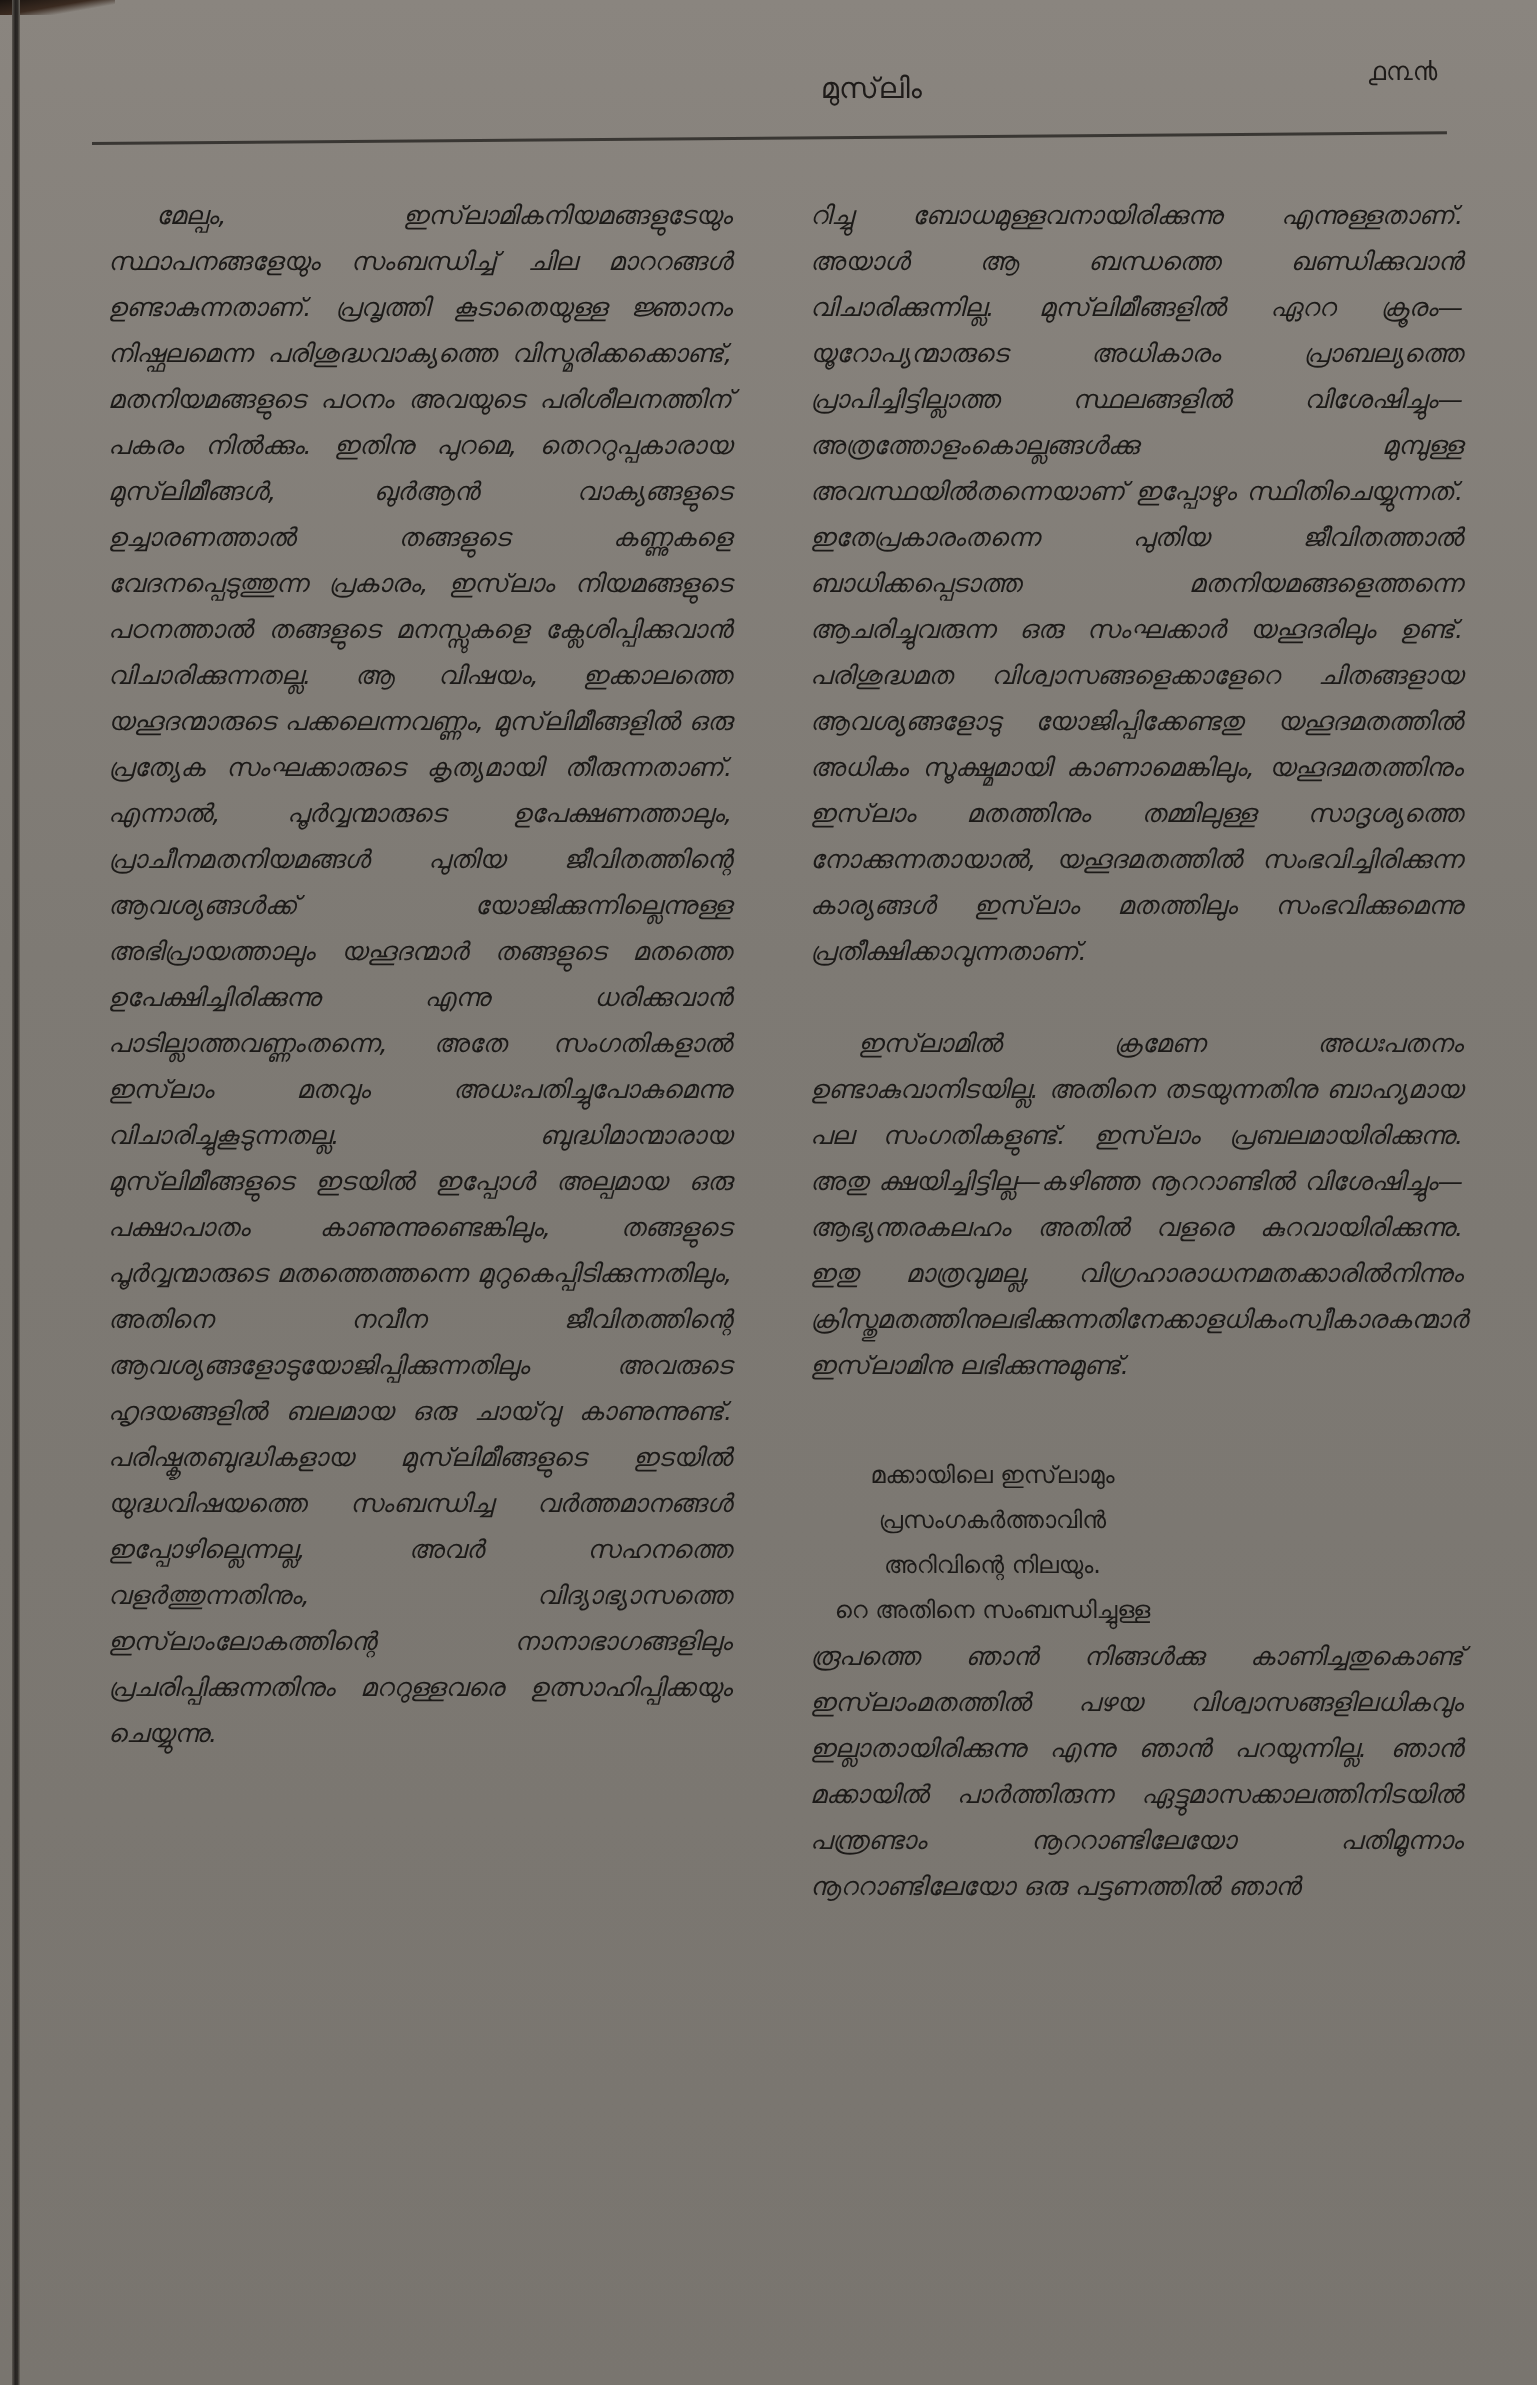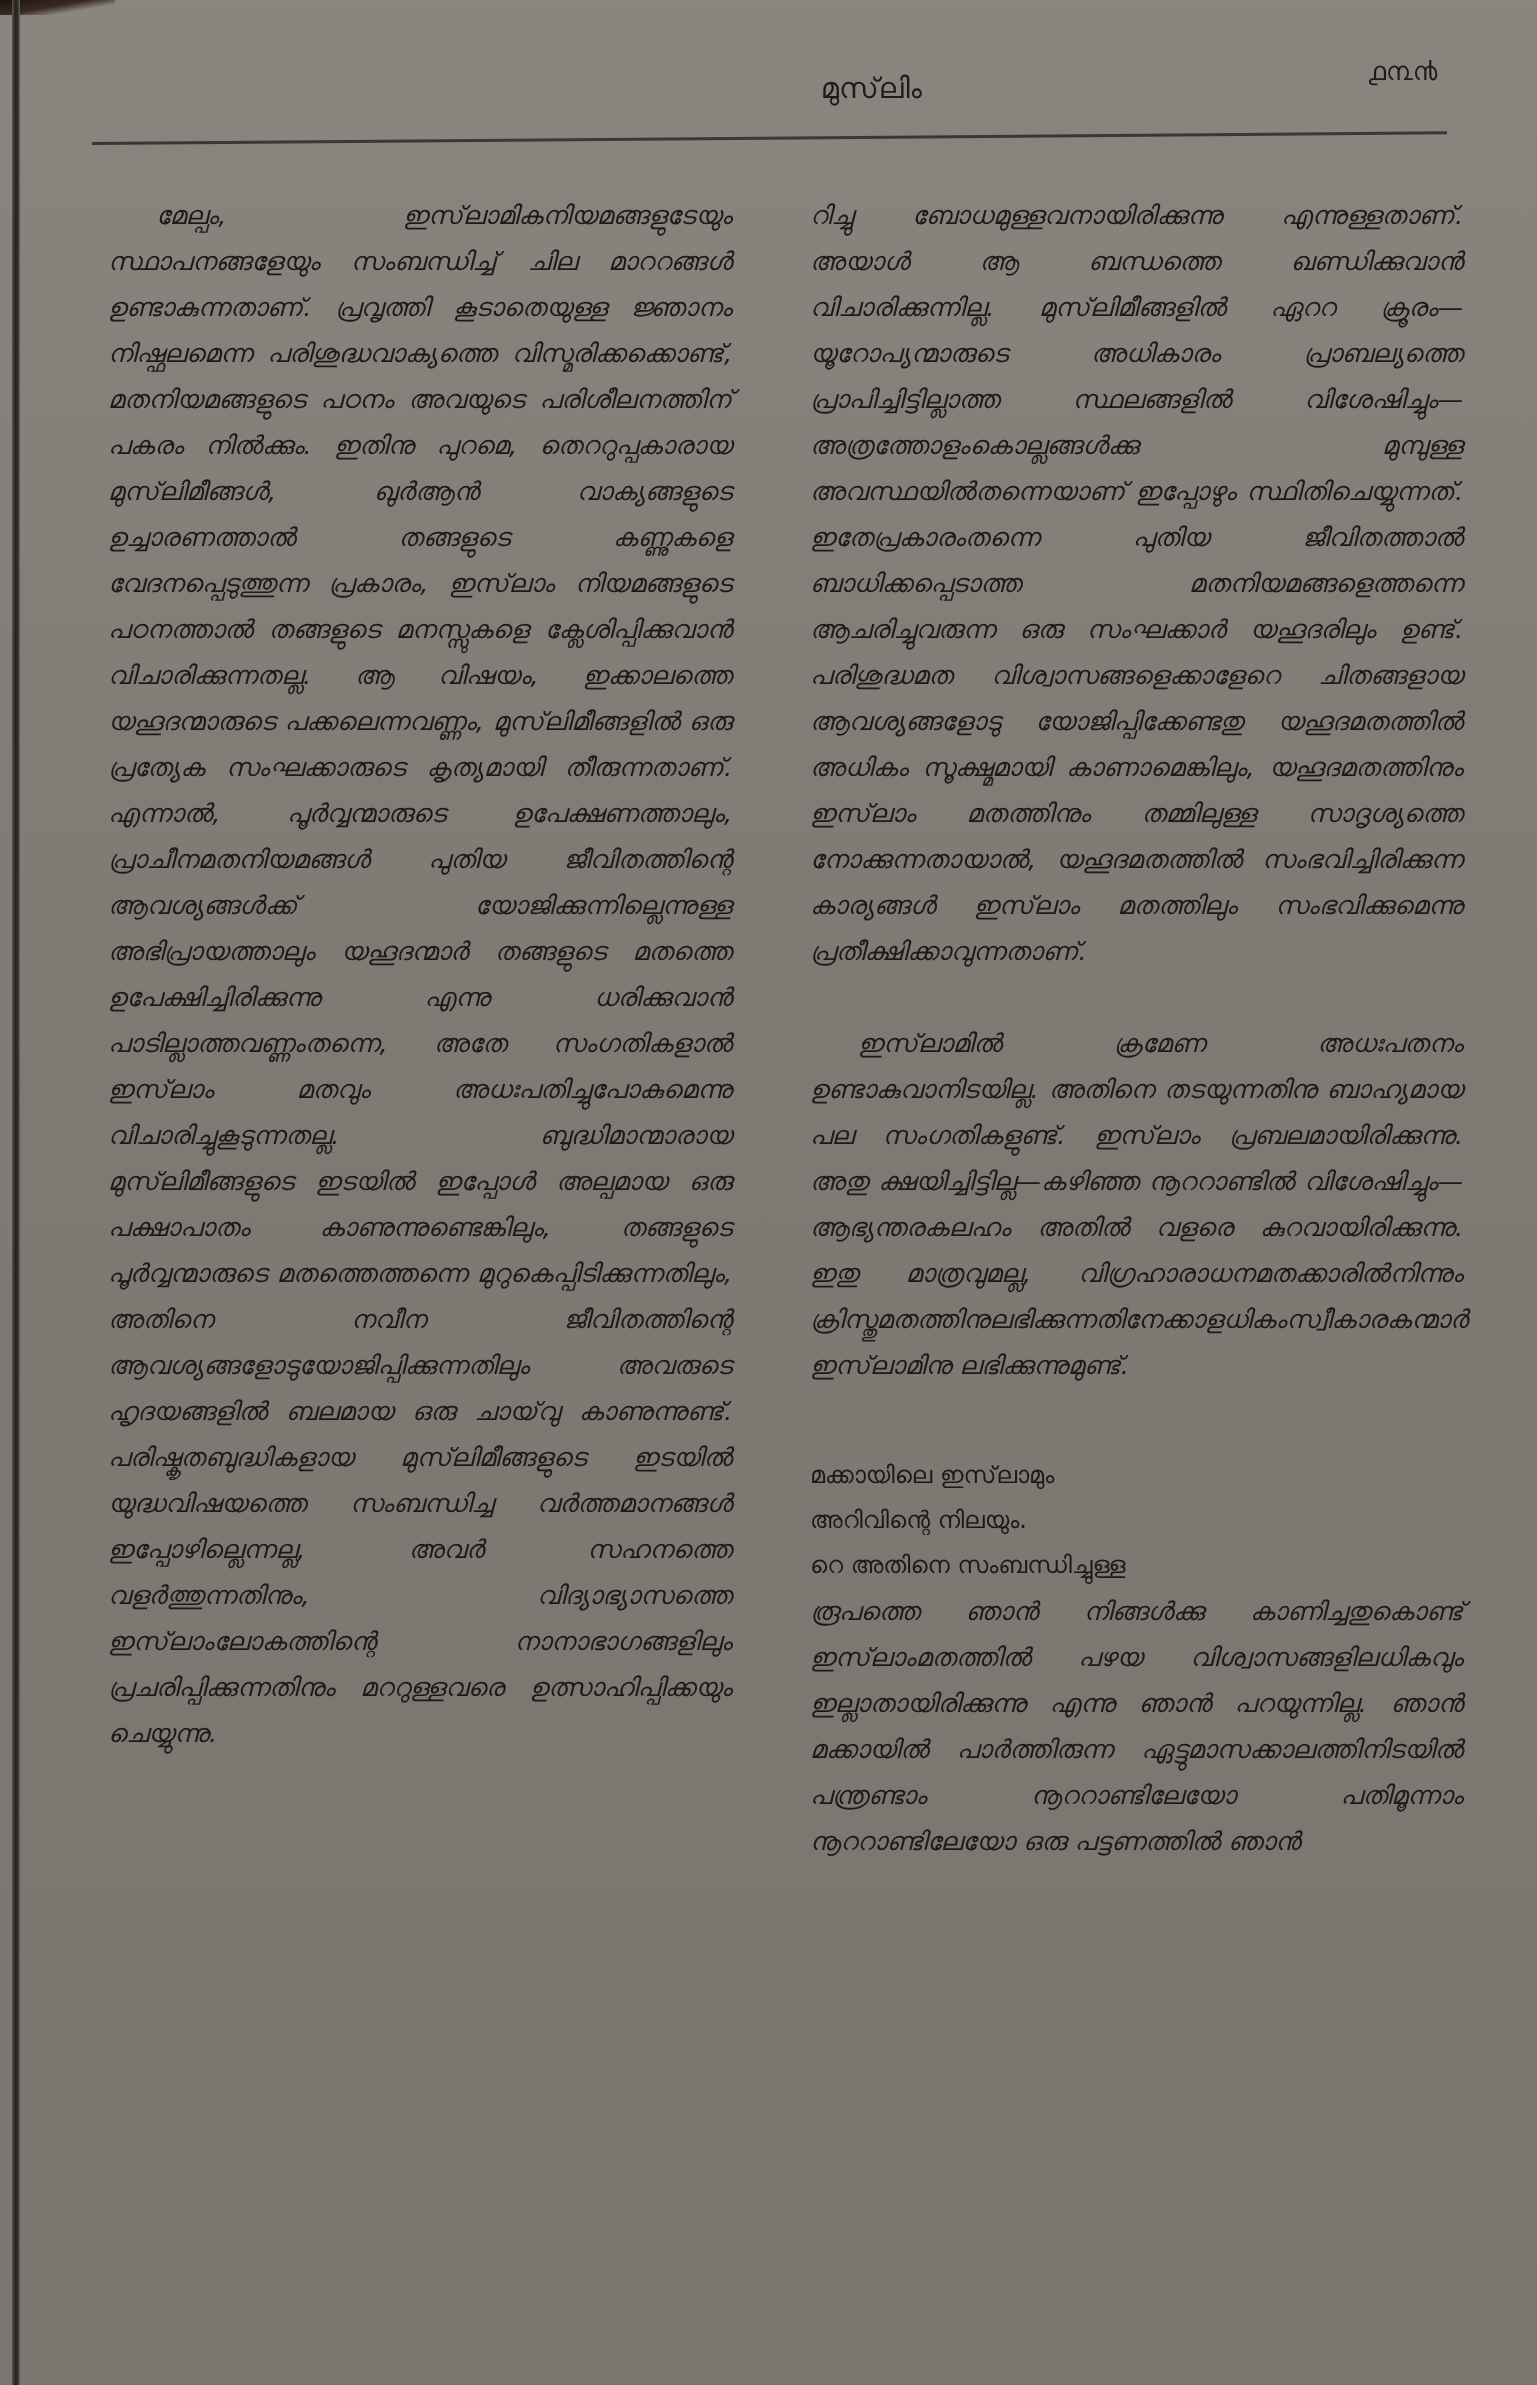--- a/index.html
+++ b/index.html
@@ -38,21 +38,21 @@
     font-size: 25.5px; line-height: 46px; color: #1c1a18;
     text-align: justify;
   }
   .col-left { left: 108px; }
   .col-right { left: 810px; width: 653px; }
   .para { margin: 0; text-indent: 48px; font-style: italic; }
   .para.noindent { text-indent: 0; }
   .gap { height: 46px; }
   .sidenote-wrap { display: flex; gap: 29px; margin-top: 19px; }
   .sidenote {
-    width: 365px; font-size: 24px; line-height: 45px; color: #1c1a18; text-align: left;
+    width: 365px; font-size: 24px; line-height: 45px; color: #1c1a18; text-align: center;
   }
   .sidenote-text { flex: 1; text-align: justify; text-indent: 38px; }
 </style>
 </head>
 <body>
 
 <div class="page">
   <div class="corner-shadow"></div>
   <div class="spine-line"></div>
 
@@ -66,20 +66,21 @@
   </div>
 
   <div class="col col-right">
     <p class="para noindent">റിച്ചു ബോധമുള്ളവനായിരിക്കുന്നു എന്നുള്ളതാണ്. അയാൾ ആ ബന്ധത്തെ ഖണ്ഡിക്കുവാൻ വിചാരിക്കുന്നില്ല. മുസ്‌ലിമീങ്ങളിൽ ഏററ ക്രൂരം—യൂറോപ്യന്മാരുടെ അധികാരം പ്രാബല്യത്തെ പ്രാപിച്ചിട്ടില്ലാത്ത സ്ഥലങ്ങളിൽ വിശേഷിച്ചും—അത്രത്തോളംകൊല്ലങ്ങൾക്കു മുമ്പുള്ള അവസ്ഥയിൽതന്നെയാണ് ഇപ്പോഴും സ്ഥിതിചെയ്യുന്നത്. ഇതേപ്രകാരംതന്നെ പുതിയ ജീവിതത്താൽ ബാധിക്കപ്പെടാത്ത മതനിയമങ്ങളെത്തന്നെ ആചരിച്ചുവരുന്ന ഒരു സംഘക്കാർ യഹൂദരിലും ഉണ്ട്. പരിശുദ്ധമത വിശ്വാസങ്ങളെക്കാളേറെ ചിതങ്ങളായ ആവശ്യങ്ങളോടു യോജിപ്പിക്കേണ്ടതു യഹൂദമതത്തിൽ അധികം സൂക്ഷ്മമായി കാണാമെങ്കിലും, യഹൂദമതത്തിനും ഇസ്‌ലാം മതത്തിനും തമ്മിലുള്ള സാദൃശ്യത്തെ നോക്കുന്നതായാൽ, യഹൂദമതത്തിൽ സംഭവിച്ചിരിക്കുന്ന കാര്യങ്ങൾ ഇസ്‌ലാം മതത്തിലും സംഭവിക്കുമെന്നു പ്രതീക്ഷിക്കാവുന്നതാണ്.</p>
     <div class="gap"></div>
     <p class="para">ഇസ്‌ലാമിൽ ക്രമേണ അധഃപതനം ഉണ്ടാകുവാനിടയില്ല. അതിനെ തടയുന്നതിനു ബാഹ്യമായ പല സംഗതികളുണ്ട്. ഇസ്‌ലാം പ്രബലമായിരിക്കുന്നു. അതു ക്ഷയിച്ചിട്ടില്ല—കഴിഞ്ഞ നൂററാണ്ടിൽ വിശേഷിച്ചും—ആഭ്യന്തരകലഹം അതിൽ വളരെ കുറവായിരിക്കുന്നു. ഇതു മാത്രവുമല്ല, വിഗ്രഹാരാധനമതക്കാരിൽനിന്നും ക്രിസ്തുമതത്തിനുലഭിക്കുന്നതിനേക്കാളധികംസ്വീകാരകന്മാർ ഇസ്‌ലാമിനു ലഭിക്കുന്നുമുണ്ട്.</p>
     <div class="gap"></div>
     <div class="sidenote-wrap">
       <div class="sidenote">
         <div>മക്കായിലെ ഇസ്‌ലാമും</div>
+        <div>പ്രസംഗകർത്താവിൻ</div>
         <div>അറിവിന്റെ നിലയും.</div>
         <div>റെ അതിനെ സംബന്ധിച്ചുള്ള</div>
       </div>
     </div>
     <p class="para noindent">രൂപത്തെ ഞാൻ നിങ്ങൾക്കു കാണിച്ചതുകൊണ്ട് ഇസ്‌ലാംമതത്തിൽ പഴയ വിശ്വാസങ്ങളിലധികവും ഇല്ലാതായിരിക്കുന്നു എന്നു ഞാൻ പറയുന്നില്ല. ഞാൻ മക്കായിൽ പാർത്തിരുന്ന ഏട്ടുമാസക്കാലത്തിനിടയിൽ പന്ത്രണ്ടാം നൂററാണ്ടിലേയോ പതിമൂന്നാം നൂററാണ്ടിലേയോ ഒരു പട്ടണത്തിൽ ഞാൻ</p>
   </div>
 </div>
 
 
 </body></html>

